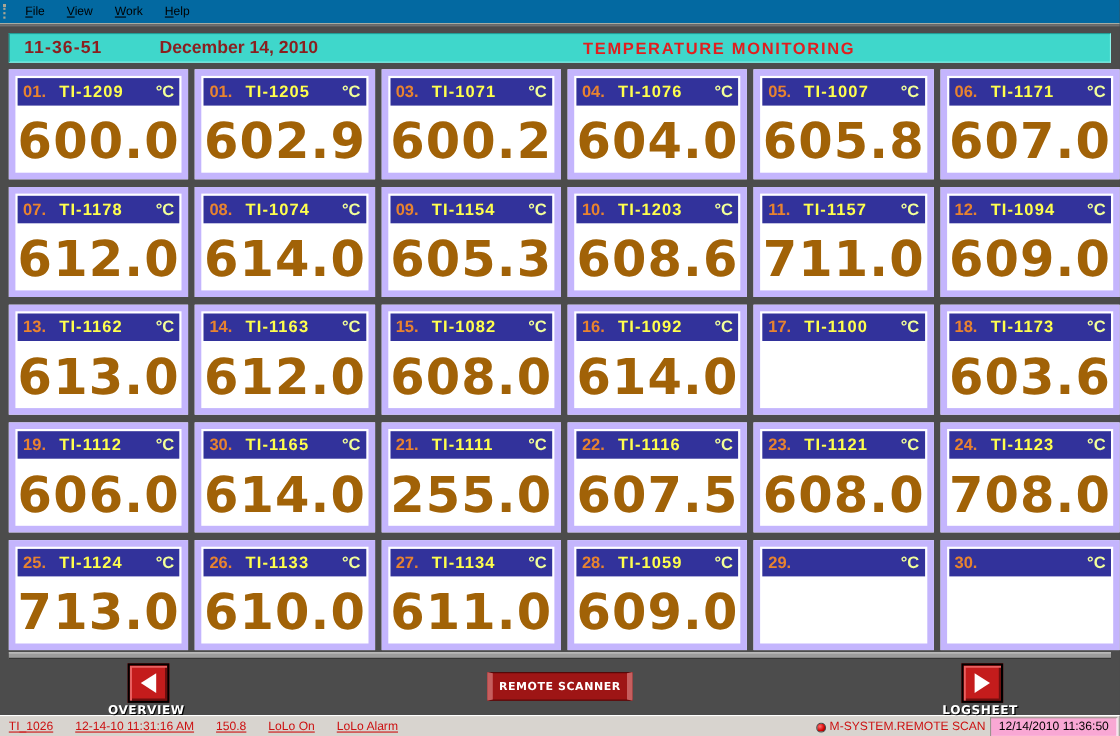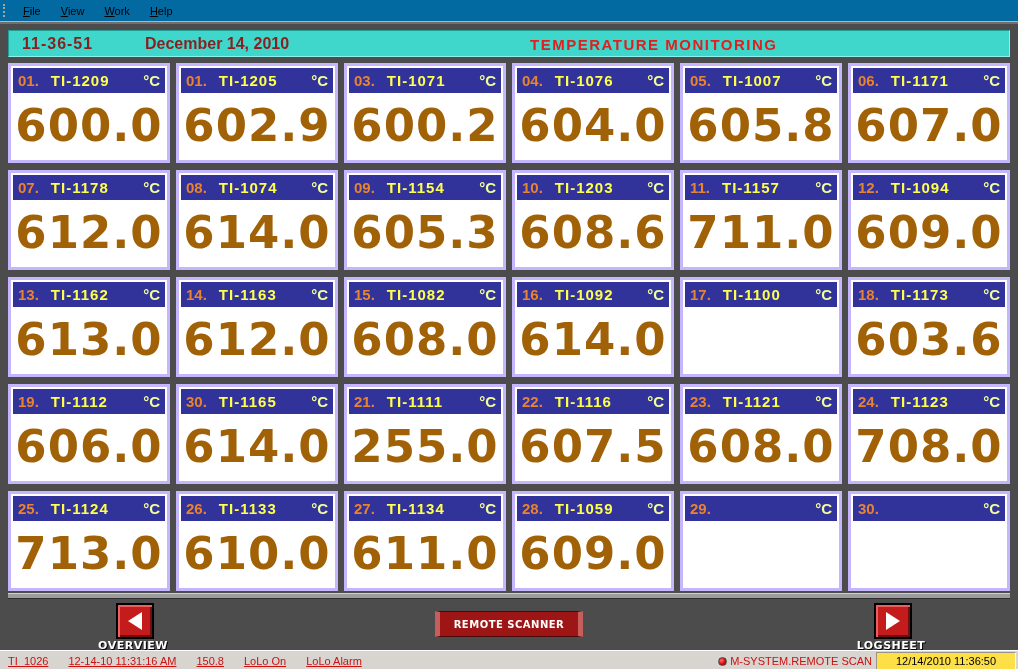--- a/index.html
+++ b/index.html
@@ -33,21 +33,21 @@
   .tb-date{position:absolute;left:136px;top:4px;font-size:16px;color:#8a1f1f;}
   .tb-title{position:absolute;left:521px;top:5px;font-size:15px;color:#e01f1f;letter-spacing:1.5px;}
   
   .grid{
     margin-top:6px;display:grid;
     grid-template-columns:repeat(6,1fr);
     grid-template-rows:repeat(5,100px);
     gap:7px 6px;
   }
   .tile{
-    background:#fff;border:3px solid #c4b5fd;box-sizing:border-box;
+    background:#fff;border:6px solid #c4b5fd;box-sizing:border-box;
     padding:2px;cursor:pointer;
   }
   .tile-header{
     height:25px;background:#32329b;display:flex;align-items:center;
     padding:0 5px;font-weight:bold;font-size:15px;white-space:nowrap;
   }
   .tile-num{color:#e8832f;margin-right:12px;}
   .tile-tag{color:#ffff4d;letter-spacing:1px;flex:1;text-align:left;}
   .tile-unit{color:#f2ff9a;}
   .tile-value{
@@ -69,42 +69,42 @@
   .tri-right{width:0;height:0;border-top:9px solid transparent;border-bottom:9px solid transparent;border-left:14px solid #fff;}
   .nav-label{
     position:absolute;width:90px;text-align:center;color:#fff;font-weight:bold;
     font-size:11px;letter-spacing:.5px;text-shadow:1px 1px 0 #000;
     font-family:"DejaVu Sans",sans-serif;
   }
   #overview-label{left:80px;top:40px;}
   #logsheet-label{left:838px;top:40px;}
   .remote-btn{
     position:absolute;left:50%;transform:translateX(-50%);top:12px;
-    width:148px;height:26px;box-sizing:border-box;
+    width:132px;height:26px;box-sizing:border-box;
     background:#9e1515;border:1px solid #4e0808;
     border-left:5px solid #c65e5e;border-right:5px solid #c65e5e;
     color:#fff;font-weight:bold;font-size:10px;letter-spacing:.5px;
     display:flex;align-items:center;justify-content:center;cursor:pointer;
     font-family:"DejaVu Sans",sans-serif;
   }
   
   .statusbar{
     flex:0 0 20px;background:#d8d4cf;border-top:1px solid #fff;
     display:flex;align-items:stretch;font-size:11px;
   }
   .sb-left{flex:1;display:flex;align-items:center;color:#cc1111;padding-left:8px;white-space:nowrap;overflow:hidden;}
   .sb-left span{margin-right:20px;text-decoration:underline;}
   .sb-system{display:flex;align-items:center;color:#cc1111;padding:0 4px;white-space:nowrap;}
   .led{width:9px;height:9px;border-radius:50%;margin-right:3px;
     background:radial-gradient(circle at 35% 35%,#ff7070,#d60000 60%,#740000);
     border:1px solid #4a4a4a;box-sizing:border-box;}
   .sb-clock{
-    width:140px;margin:1px 2px 1px 0;box-sizing:border-box;
+    width:116px;margin:1px 2px 1px 0;box-sizing:border-box;
     display:flex;align-items:center;justify-content:center;color:#000;
-    background:#fde047;border:1px solid;border-color:#99958c #fff #fff #99958c;
+    background:#f9a8d4;border:1px solid;border-color:#99958c #fff #fff #99958c;
     white-space:nowrap;
   }
 </style>
 </head>
 <body>
 
 <div class="menubar">
   <span class="menu-grip"></span>
 <span class="menu-item"><u>F</u>ile</span>
     <span class="menu-item"><u>V</u>iew</span>

